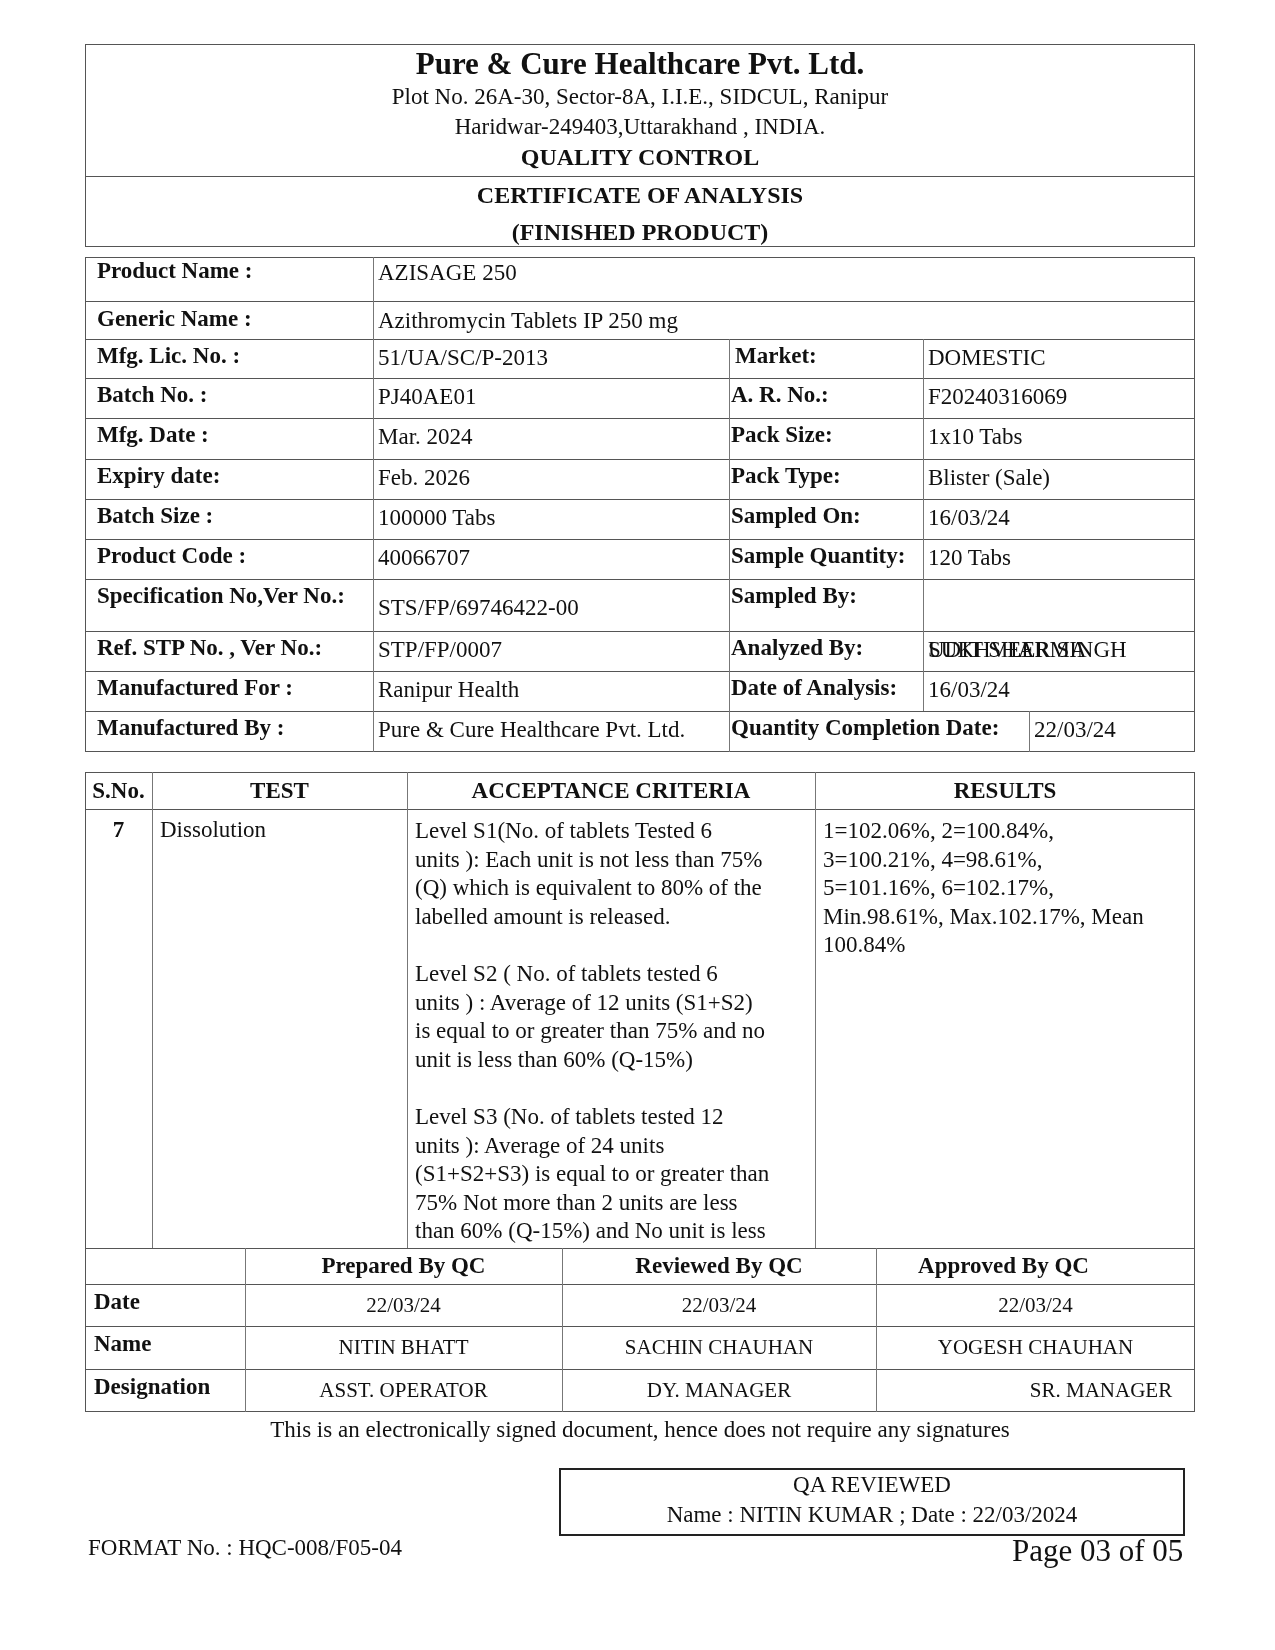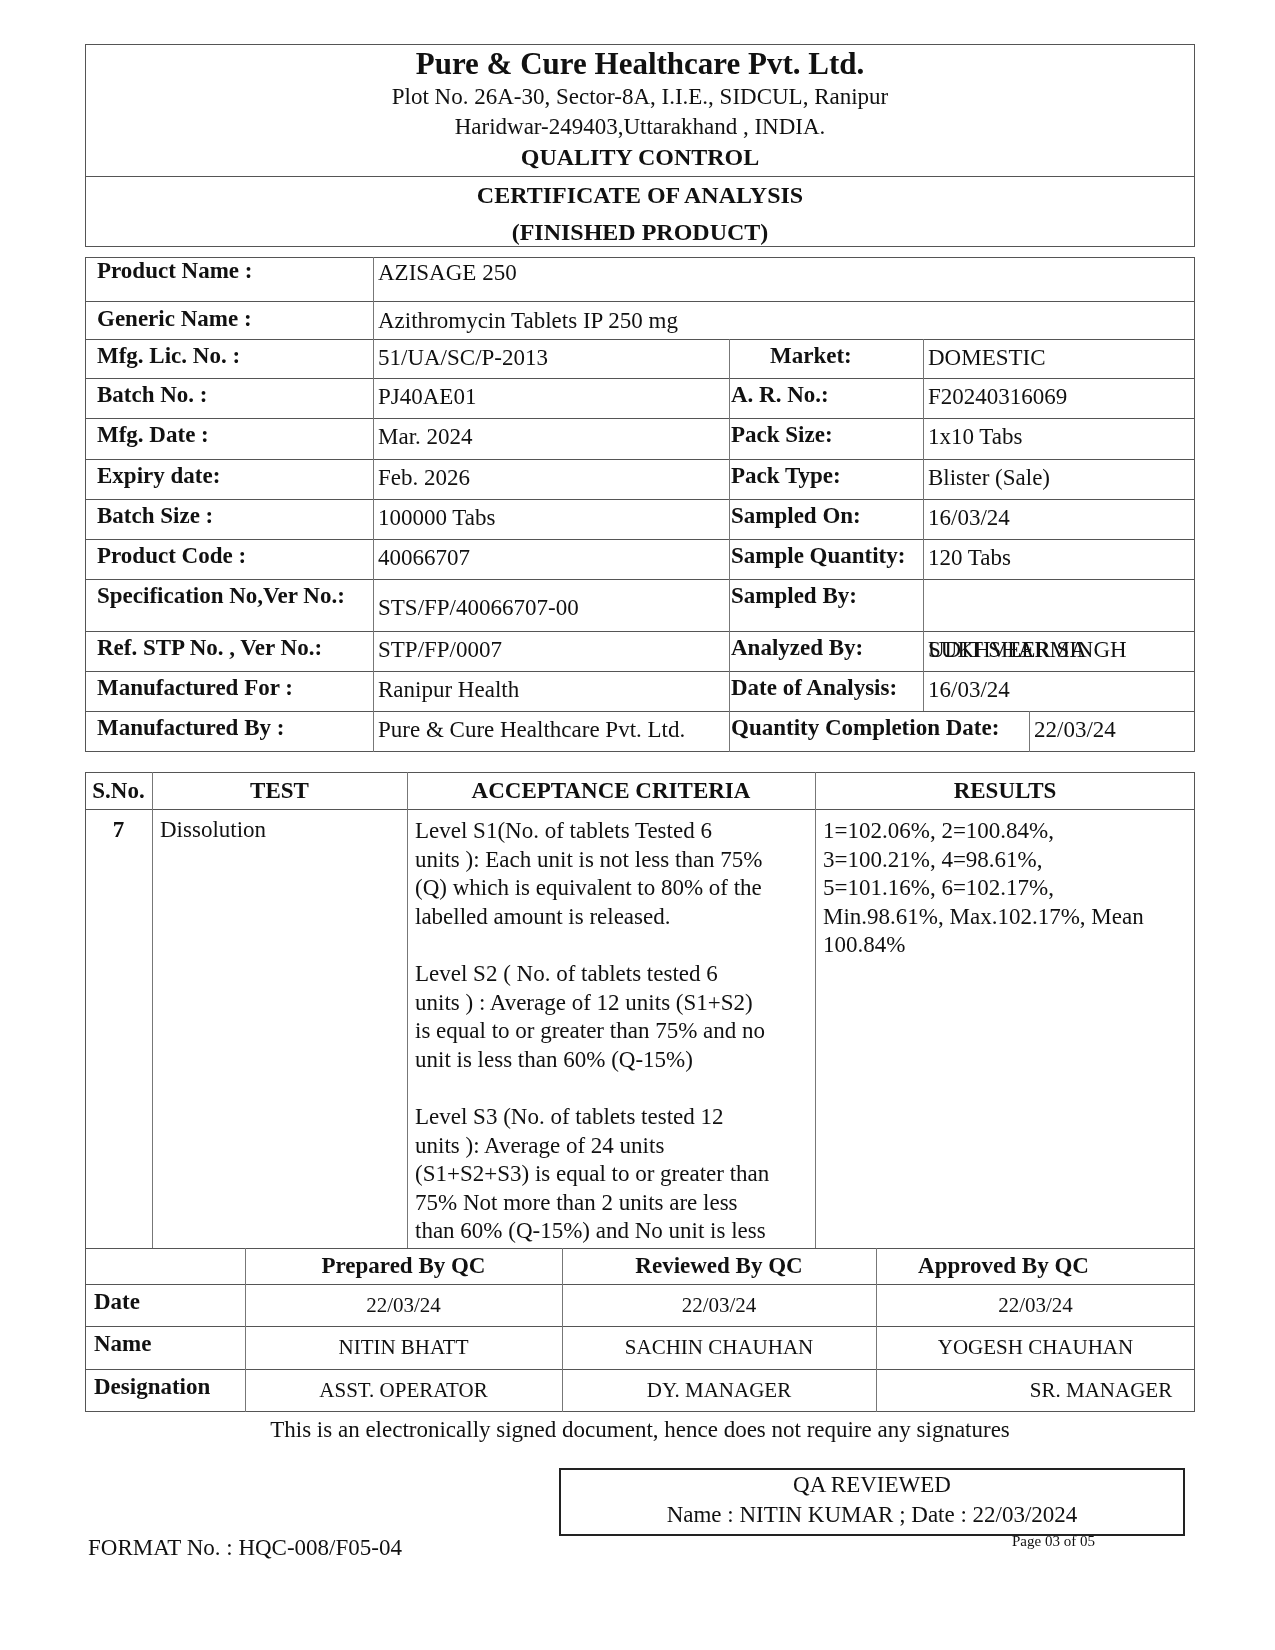--- a/index.html
+++ b/index.html
@@ -45,21 +45,21 @@
     <div class="vline" style="left: 373px; top: 257px; height: 495px;"></div>
     <div class="vline" style="left: 729px; top: 339px; height: 413px;"></div>
     <div class="vline" style="left: 923px; top: 339px; height: 372px;"></div>
     <div class="vline" style="left: 1029px; top: 711px; height: 41px;"></div>
     <div class="t lbl" style="left: 97px; top: 258px;">Product Name :</div>
     <div class="t val" style="left: 378px; top: 260px;">AZISAGE 250</div>
     <div class="t lbl" style="left: 97px; top: 306px;">Generic Name :</div>
     <div class="t val" style="left: 378px; top: 308px;">Azithromycin Tablets IP 250 mg</div>
     <div class="t lbl" style="left: 97px; top: 343px;">Mfg. Lic. No. :</div>
     <div class="t val" style="left: 378px; top: 345px;">51/UA/SC/P-2013</div>
-    <div class="t lbl" style="left: 770px; top: 343px;">Market:</div>
+    <div class="t lbl" style="left: 735px; top: 343px;">Market:</div>
     <div class="t val" style="left: 928px; top: 345px;">DOMESTIC</div>
     <div class="t lbl" style="left: 97px; top: 382px;">Batch No. :</div>
     <div class="t val" style="left: 378px; top: 384px;">PJ40AE01</div>
     <div class="t lbl" style="left: 731px; top: 382px;">A. R. No.:</div>
     <div class="t val" style="left: 928px; top: 384px;">F20240316069</div>
     <div class="t lbl" style="left: 97px; top: 422px;">Mfg. Date :</div>
     <div class="t val" style="left: 378px; top: 424px;">Mar. 2024</div>
     <div class="t lbl" style="left: 731px; top: 422px;">Pack Size:</div>
     <div class="t val" style="left: 928px; top: 424px;">1x10 Tabs</div>
     <div class="t lbl" style="left: 97px; top: 463px;">Expiry date:</div>
@@ -68,21 +68,21 @@
     <div class="t val" style="left: 928px; top: 465px;">Blister (Sale)</div>
     <div class="t lbl" style="left: 97px; top: 503px;">Batch Size :</div>
     <div class="t val" style="left: 378px; top: 505px;">100000 Tabs</div>
     <div class="t lbl" style="left: 731px; top: 503px;">Sampled On:</div>
     <div class="t val" style="left: 928px; top: 505px;">16/03/24</div>
     <div class="t lbl" style="left: 97px; top: 543px;">Product Code :</div>
     <div class="t val" style="left: 378px; top: 545px;">40066707</div>
     <div class="t lbl" style="left: 731px; top: 543px;">Sample Quantity:</div>
     <div class="t val" style="left: 928px; top: 545px;">120 Tabs</div>
     <div class="t lbl" style="left: 97px; top: 583px;">Specification No,Ver No.:</div>
-    <div class="t val" style="left: 378px; top: 595px;">STS/FP/40066707-00</div>
+    <div class="t val" style="left: 378px; top: 595px;">STS/FP/69746422-00</div>
     <div class="t lbl" style="left: 731px; top: 583px;">Sampled By:</div>
     <div class="t val" style="left: 928px; top: 597px; margin-top: 40px;">UDIT SHARMA</div>
     <div class="t lbl" style="left: 97px; top: 635px;">Ref. STP No. , Ver No.:</div>
     <div class="t val" style="left: 378px; top: 637px;">STP/FP/0007</div>
     <div class="t lbl" style="left: 731px; top: 635px;">Analyzed By:</div>
     <div class="t val" style="left: 928px; top: 637px;">SUKHVEER SINGH</div>
     <div class="t lbl" style="left: 97px; top: 675px;">Manufactured For :</div>
     <div class="t val" style="left: 378px; top: 677px;">Ranipur Health</div>
     <div class="t lbl" style="left: 731px; top: 675px;">Date of Analysis:</div>
     <div class="t val" style="left: 928px; top: 677px;">16/03/24</div>
@@ -151,13 +151,13 @@
     <div class="t center" style="left: 921px; width: 360px; top: 1378px; font-size: 21px;">SR. MANAGER</div>
   </div>
 
 <div class="t center" style="left:85px;width:1110px;top:1417px;font-size:23px;">This is an electronically signed document, hence does not require any signatures</div>
 
 <div class="box" style="left:559px;top:1468px;width:626px;height:68px;border:2px solid #222;"></div>
 <div class="t center" style="left:559px;width:626px;top:1472px;font-size:23px;">QA REVIEWED</div>
 <div class="t center" style="left:559px;width:626px;top:1502px;font-size:23px;">Name : NITIN KUMAR ; Date : 22/03/2024</div>
 
 <div class="t" style="left:88px;top:1535px;font-size:23px;">FORMAT No. :   HQC-008/F05-04</div>
-<div class="t" style="left:1012px;top:1533px;font-size:15px;">Page 03  of 05</div>
+<div class="t" style="left:1012px;top:1533px;font-size:31px;">Page 03  of 05</div>
 
 </body></html>

